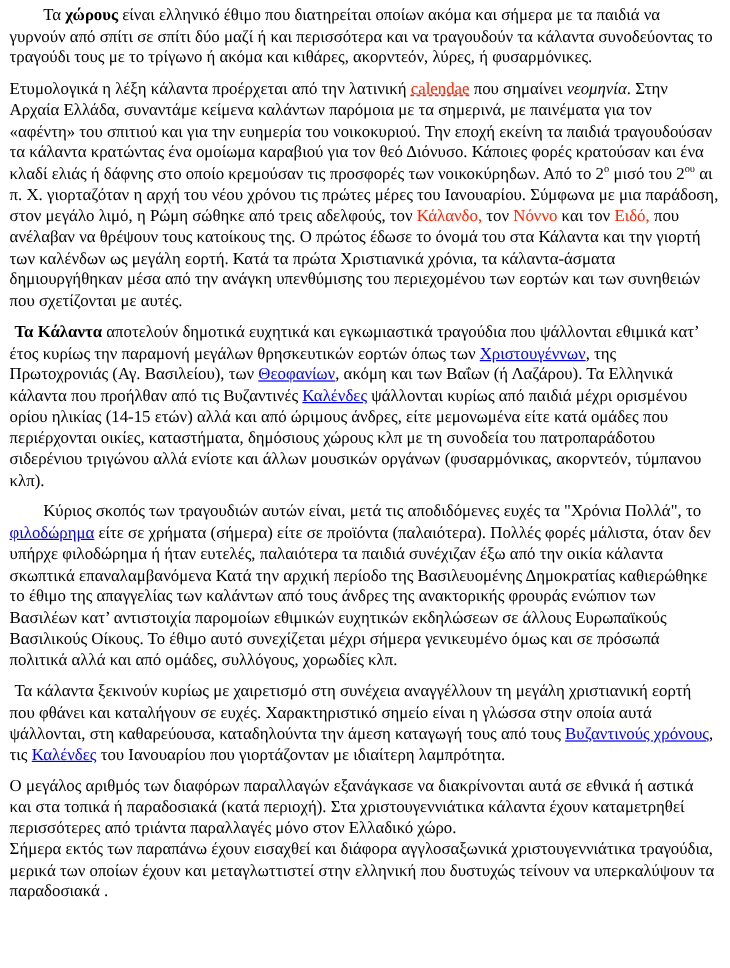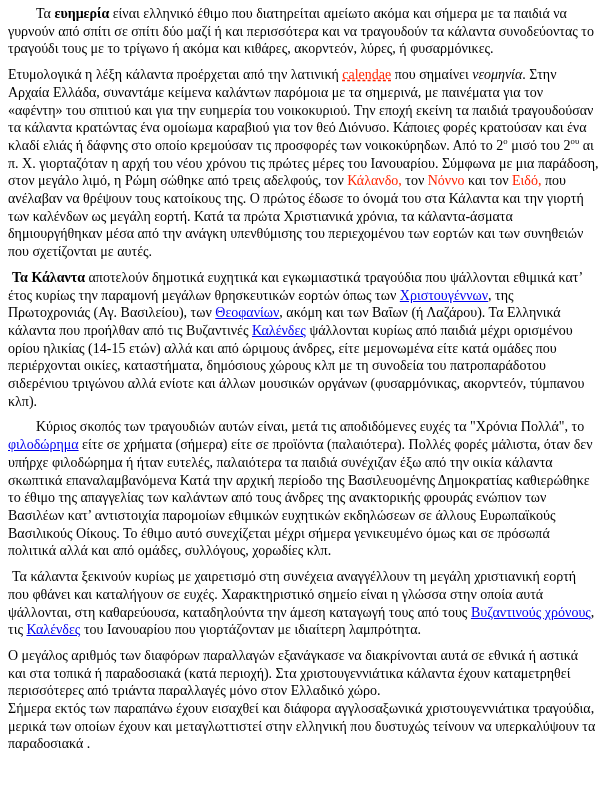--- a/index.html
+++ b/index.html
@@ -49,19 +49,19 @@
   sup.r-sup {
     font-size: 0.62em;
     line-height: 0;
     vertical-align: super;
   }
 </style>
 <title>Τα κάλαντα - ελληνικό έθιμο</title></head>
 <body style="background: rgb(255, 255, 255); color: rgb(0, 0, 0);">
 
 <div class="doc" id="doc">
-    <p class="indent-large"><span class="r-plain">Τα </span><span class="r-bold">ευημερία</span><span class="r-plain"> είναι ελληνικό έθιμο που διατηρείται αμείωτο ακόμα και σήμερα με τα παιδιά να γυρνούν από σπίτι σε σπίτι δύο μαζί ή και περισσότερα και να τραγουδούν τα κάλαντα συνοδεύοντας το τραγούδι τους με το τρίγωνο ή ακόμα και κιθάρες, ακορντεόν, λύρες, ή φυσαρμόνικες.</span></p>
+    <p class="indent-large"><span class="r-plain">Τα </span><span class="r-bold">χώρους</span><span class="r-plain"> είναι ελληνικό έθιμο που διατηρείται οποίων ακόμα και σήμερα με τα παιδιά να γυρνούν από σπίτι σε σπίτι δύο μαζί ή και περισσότερα και να τραγουδούν τα κάλαντα συνοδεύοντας το τραγούδι τους με το τρίγωνο ή ακόμα και κιθάρες, ακορντεόν, λύρες, ή φυσαρμόνικες.</span></p>
     <p class="indent-none"><span class="r-plain">Ετυμολογικά η λέξη κάλαντα προέρχεται από την λατινική </span><a class="r-red-link" href="#">calendae</a><span class="r-plain"> που σημαίνει </span><span class="r-italic">νεομηνία</span><span class="r-plain">. Στην Αρχαία Ελλάδα, συναντάμε κείμενα καλάντων παρόμοια με τα σημερινά, με παινέματα για τον «αφέντη» του σπιτιού και για την ευημερία του νοικοκυριού. Την εποχή εκείνη τα παιδιά τραγουδούσαν τα κάλαντα κρατώντας ένα ομοίωμα καραβιού για τον θεό Διόνυσο. Κάποιες φορές κρατούσαν και ένα κλαδί ελιάς ή δάφνης στο οποίο κρεμούσαν τις προσφορές των νοικοκύρηδων. Από το 2</span><sup class="r-sup">ο</sup><span class="r-plain"> μισό του 2</span><sup class="r-sup">ου</sup><span class="r-plain"> αι π. Χ. γιορταζόταν η αρχή του νέου χρόνου τις πρώτες μέρες του Ιανουαρίου. Σύμφωνα με μια παράδοση, στον μεγάλο λιμό, η Ρώμη σώθηκε από τρεις αδελφούς, τον </span><span class="r-red-bold">Κάλανδο,</span><span class="r-plain"> τον </span><span class="r-red-bold">Νόννο</span><span class="r-plain"> και τον </span><span class="r-red-bold">Ειδό,</span><span class="r-plain"> που ανέλαβαν να θρέψουν τους κατοίκους της. Ο πρώτος έδωσε το όνομά του στα Κάλαντα και την γιορτή των καλένδων ως μεγάλη εορτή. Κατά τα πρώτα Χριστιανικά χρόνια, τα κάλαντα-άσματα δημιουργήθηκαν μέσα από την ανάγκη υπενθύμισης του περιεχομένου των εορτών και των συνηθειών που σχετίζονται με αυτές.</span></p>
     <p class="indent-small"><span class="r-bold">Τα Κάλαντα</span><span class="r-plain"> αποτελούν δημοτικά ευχητικά και εγκωμιαστικά τραγούδια που ψάλλονται εθιμικά κατ’ έτος κυρίως την παραμονή μεγάλων θρησκευτικών εορτών όπως των </span><a class="r-link" href="#">Χριστουγέννων</a><span class="r-plain">, της Πρωτοχρονιάς (Αγ. Βασιλείου), των </span><a class="r-link" href="#">Θεοφανίων</a><span class="r-plain">, ακόμη και των Βαΐων (ή Λαζάρου). Τα Ελληνικά κάλαντα που προήλθαν από τις Βυζαντινές </span><a class="r-link" href="#">Καλένδες</a><span class="r-plain"> ψάλλονται κυρίως από παιδιά μέχρι ορισμένου ορίου ηλικίας (14-15 ετών) αλλά και από ώριμους άνδρες, είτε μεμονωμένα είτε κατά ομάδες που περιέρχονται οικίες, καταστήματα, δημόσιους χώρους κλπ με τη συνοδεία του πατροπαράδοτου σιδερένιου τριγώνου αλλά ενίοτε και άλλων μουσικών οργάνων (φυσαρμόνικας, ακορντεόν, τύμπανου κλπ).</span></p>
     <p class="indent-large"><span class="r-plain">Κύριος σκοπός των τραγουδιών αυτών είναι, μετά τις αποδιδόμενες ευχές τα "Χρόνια Πολλά", το </span><a class="r-link" href="#">φιλοδώρημα</a><span class="r-plain"> είτε σε χρήματα (σήμερα) είτε σε προϊόντα (παλαιότερα). Πολλές φορές μάλιστα, όταν δεν υπήρχε φιλοδώρημα ή ήταν ευτελές, παλαιότερα τα παιδιά συνέχιζαν έξω από την οικία κάλαντα σκωπτικά επαναλαμβανόμενα Κατά την αρχική περίοδο της Βασιλευομένης Δημοκρατίας καθιερώθηκε το έθιμο της απαγγελίας των καλάντων από τους άνδρες της ανακτορικής φρουράς ενώπιον των Βασιλέων κατ’ αντιστοιχία παρομοίων εθιμικών ευχητικών εκδηλώσεων σε άλλους Ευρωπαϊκούς Βασιλικούς Οίκους. Το έθιμο αυτό συνεχίζεται μέχρι σήμερα γενικευμένο όμως και σε πρόσωπά πολιτικά αλλά και από ομάδες, συλλόγους, χορωδίες κλπ.</span></p>
     <p class="indent-small"><span class="r-plain">Τα κάλαντα ξεκινούν κυρίως με χαιρετισμό στη συνέχεια αναγγέλλουν τη μεγάλη χριστιανική εορτή που φθάνει και καταλήγουν σε ευχές. Χαρακτηριστικό σημείο είναι η γλώσσα στην οποία αυτά ψάλλονται, στη καθαρεύουσα, καταδηλούντα την άμεση καταγωγή τους από τους </span><a class="r-link" href="#">Βυζαντινούς χρόνους</a><span class="r-plain">, τις </span><a class="r-link" href="#">Καλένδες</a><span class="r-plain"> του Ιανουαρίου που γιορτάζονταν με ιδιαίτερη λαμπρότητα.</span></p>
     <p class="indent-none"><span class="r-plain">Ο μεγάλος αριθμός των διαφόρων παραλλαγών εξανάγκασε να διακρίνονται αυτά σε εθνικά ή αστικά και στα τοπικά ή παραδοσιακά (κατά περιοχή). Στα χριστουγεννιάτικα κάλαντα έχουν καταμετρηθεί περισσότερες από τριάντα παραλλαγές μόνο στον Ελλαδικό χώρο.</span><br><span class="r-plain">Σήμερα εκτός των παραπάνω έχουν εισαχθεί και διάφορα αγγλοσαξωνικά χριστουγεννιάτικα τραγούδια, μερικά των οποίων έχουν και μεταγλωττιστεί στην ελληνική που δυστυχώς τείνουν να υπερκαλύψουν τα παραδοσιακά .</span></p>
   </div>
 
 </body></html>

